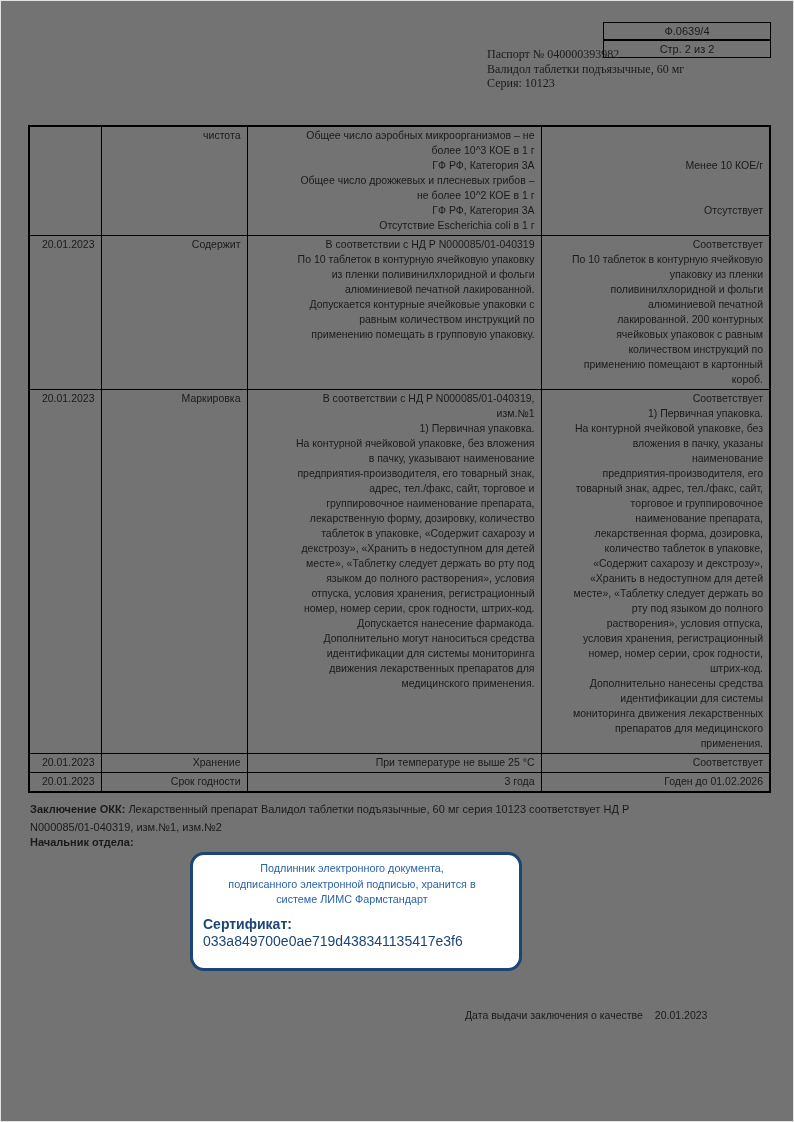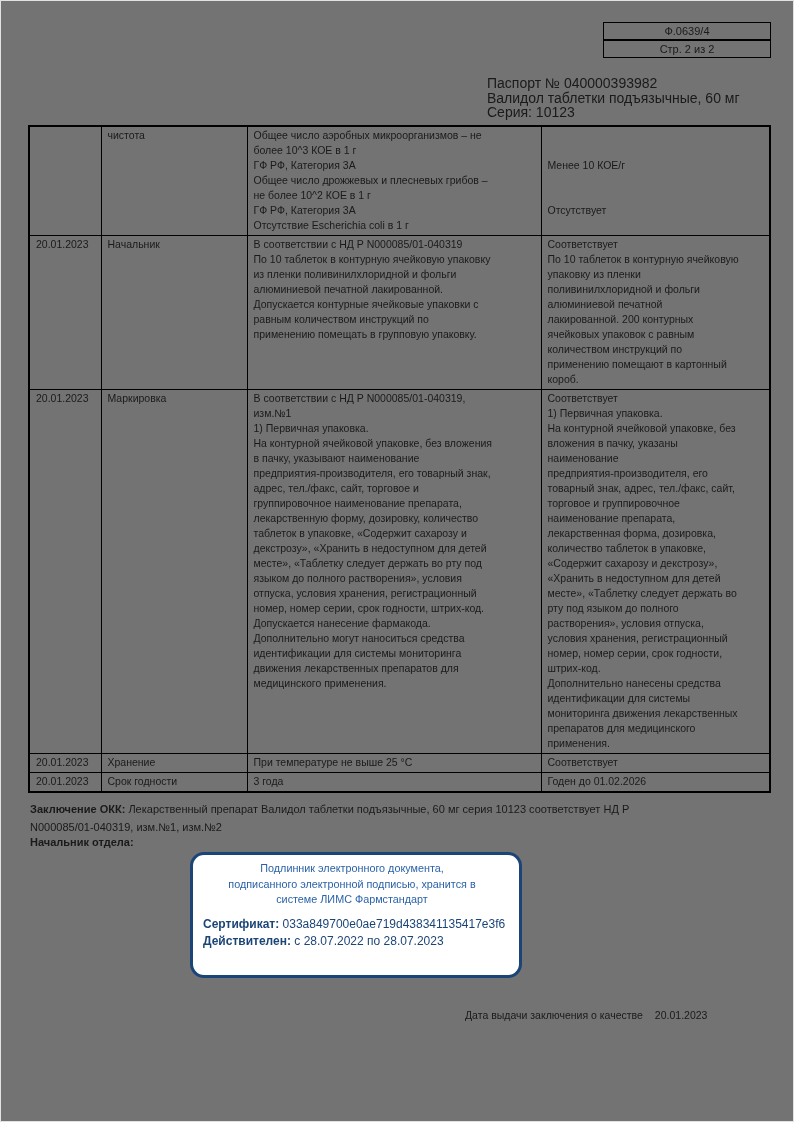--- a/index.html
+++ b/index.html
@@ -16,30 +16,30 @@
   .form-box{
     position:absolute;left:603px;top:22px;width:166px;
     border:1.5px solid #000;
   }
   .form-box .cell{
     text-align:center;font-size:11px;line-height:16px;height:16px;
   }
   .form-box .cell:first-child{border-bottom:2px solid #000;}
   
   .passport-header{
-    position:absolute;left:487px;top:76px;
-    font-size:14px;line-height:14.5px;
+    position:absolute;left:487px;top:47px;
+    font-size:12px;line-height:14.5px;font-family:Liberation Serif, serif;
   }
   
   table.qtable{
     position:absolute;left:28px;top:125px;
     width:741px;border-collapse:collapse;table-layout:fixed;
     font-size:10.5px;line-height:15px;
   }
-  table.qtable{border:2px solid #000;}
+  table.qtable{border:2px solid #000;text-align:right;}
   table.qtable td{
     border:1px solid #000;
     vertical-align:top;
     padding:1px 6px 2px 6px;
     white-space:pre-line;
     overflow:hidden;
   }
   .col-date{width:72px;}
   .col-name{width:146px;}
   .col-spec{width:294px;}
@@ -64,22 +64,22 @@
     padding:6px 8px 4px 0;
     text-align:center;color:#2a62a8;
     font-size:10.8px;line-height:15.5px;white-space:pre-line;
   }
   .stamp-bar{
     background:#1c4577;color:#ffffff;
     text-align:center;font-weight:bold;
     font-size:11px;line-height:18px;height:18px;
   }
   .stamp-fields{
-    padding:4px 10px 25px 10px;
-    color:#1c4577;font-size:12px;line-height:17px;
+    padding:4px 10px 18px 10px;
+    color:#1c4577;font-size:14px;line-height:17px;
   }
   .stamp-fields .lbl{font-weight:bold;}
   
   .issue-date{
     position:absolute;left:465px;top:997px;
     font-size:10.5px;
     margin-top:12px;
   }
   .issue-date .val{margin-left:12px;}
 </style>
@@ -119,21 +119,21 @@
 Отсутствие Escherichia coli в 1 г</td>
         <td>
 
 Менее 10 КОЕ/г
 
 
 Отсутствует</td>
       </tr>
       <tr>
         <td>20.01.2023</td>
-        <td>Начальник</td>
+        <td>Содержит</td>
         <td>В соответствии с НД Р N000085/01-040319
 По 10 таблеток в контурную ячейковую упаковку
 из пленки поливинилхлоридной и фольги
 алюминиевой печатной лакированной.
 Допускается контурные ячейковые упаковки с
 равным количеством инструкций по
 применению помещать в групповую упаковку.</td>
         <td>Соответствует
 По 10 таблеток в контурную ячейковую
 упаковку из пленки
@@ -211,21 +211,20 @@
   <div class="conclusion"><b>Заключение ОКК:</b><span> Лекарственный препарат Валидол таблетки подъязычные, 60 мг серия 10123  соответствует НД Р
 N000085/01-040319, изм.№1, изм.№2</span></div>
   <div class="dept-head">Начальник отдела:</div>
 
   <div class="stamp">
     <div class="stamp-note">Подлинник электронного документа,
 подписанного электронной подписью, хранится в
 системе ЛИМС Фармстандарт</div>
     <div class="stamp-fields">
       <div><span class="lbl">Сертификат:</span><span> 033a849700e0ae719d438341135417e3f6</span></div>
-      <div><span class="lbl">Действителен:</span><span> с 28.07.2022 по 28.07.2023</span></div>
     </div>
   </div>
 
   <div class="issue-date">
     <span>Дата выдачи заключения о качестве</span><span class="val">20.01.2023</span>
   </div>
 
 </div>
 
 </body></html>

